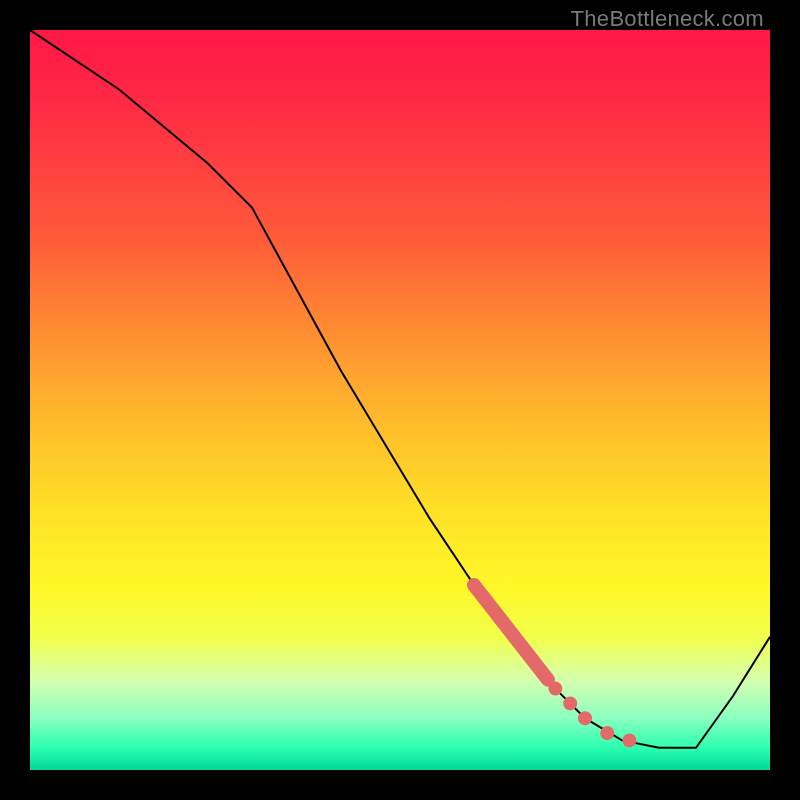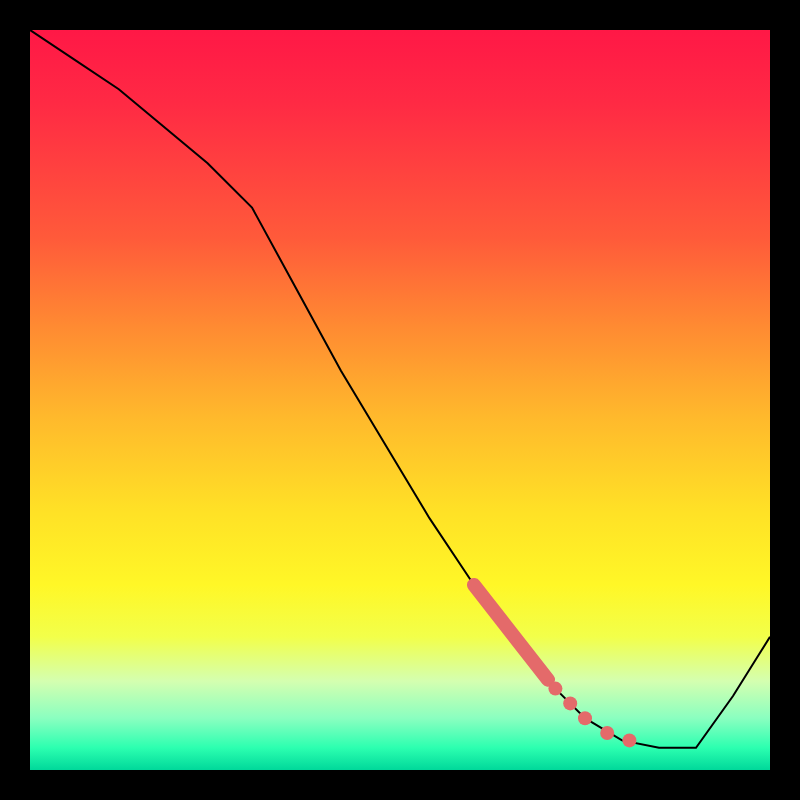--- a/index.html
+++ b/index.html
@@ -72,20 +72,21 @@
     color: #7a7a7a;
     font-size: 22px;
     letter-spacing: 0.3px;
     user-select: none;
   }
 </style>
 </head>
 <body>
 
 <div class="stage">
+  <div class="watermark">TheBottleneck.com</div>
 
   <div class="plot-area">
     <div class="gradient"></div>
 
     <svg class="overlay" viewBox="0 0 740 740" preserveAspectRatio="none">
       <path class="curve" d="M0.0 0.0 L44.4 29.6 L88.8 59.2 L133.2 96.2 L177.6 133.2 L222.0 177.6 L266.4 259.0 L310.8 340.4 L355.2 414.4 L399.6 488.4 L444.0 555.0 L488.4 614.2 L525.4 658.6 L555.0 688.2 L592.0 710.4 L629.0 717.8 L666.0 717.8 L703.0 666.0 L740.0 606.8 "></path>
       <path class="highlight-seg" d="M444.0 555.0 L518.0 649.7"></path>
 
     <circle cx="525.4" cy="658.6" r="7" class="dot"></circle>
         <circle cx="540.2" cy="673.4" r="7" class="dot"></circle>

